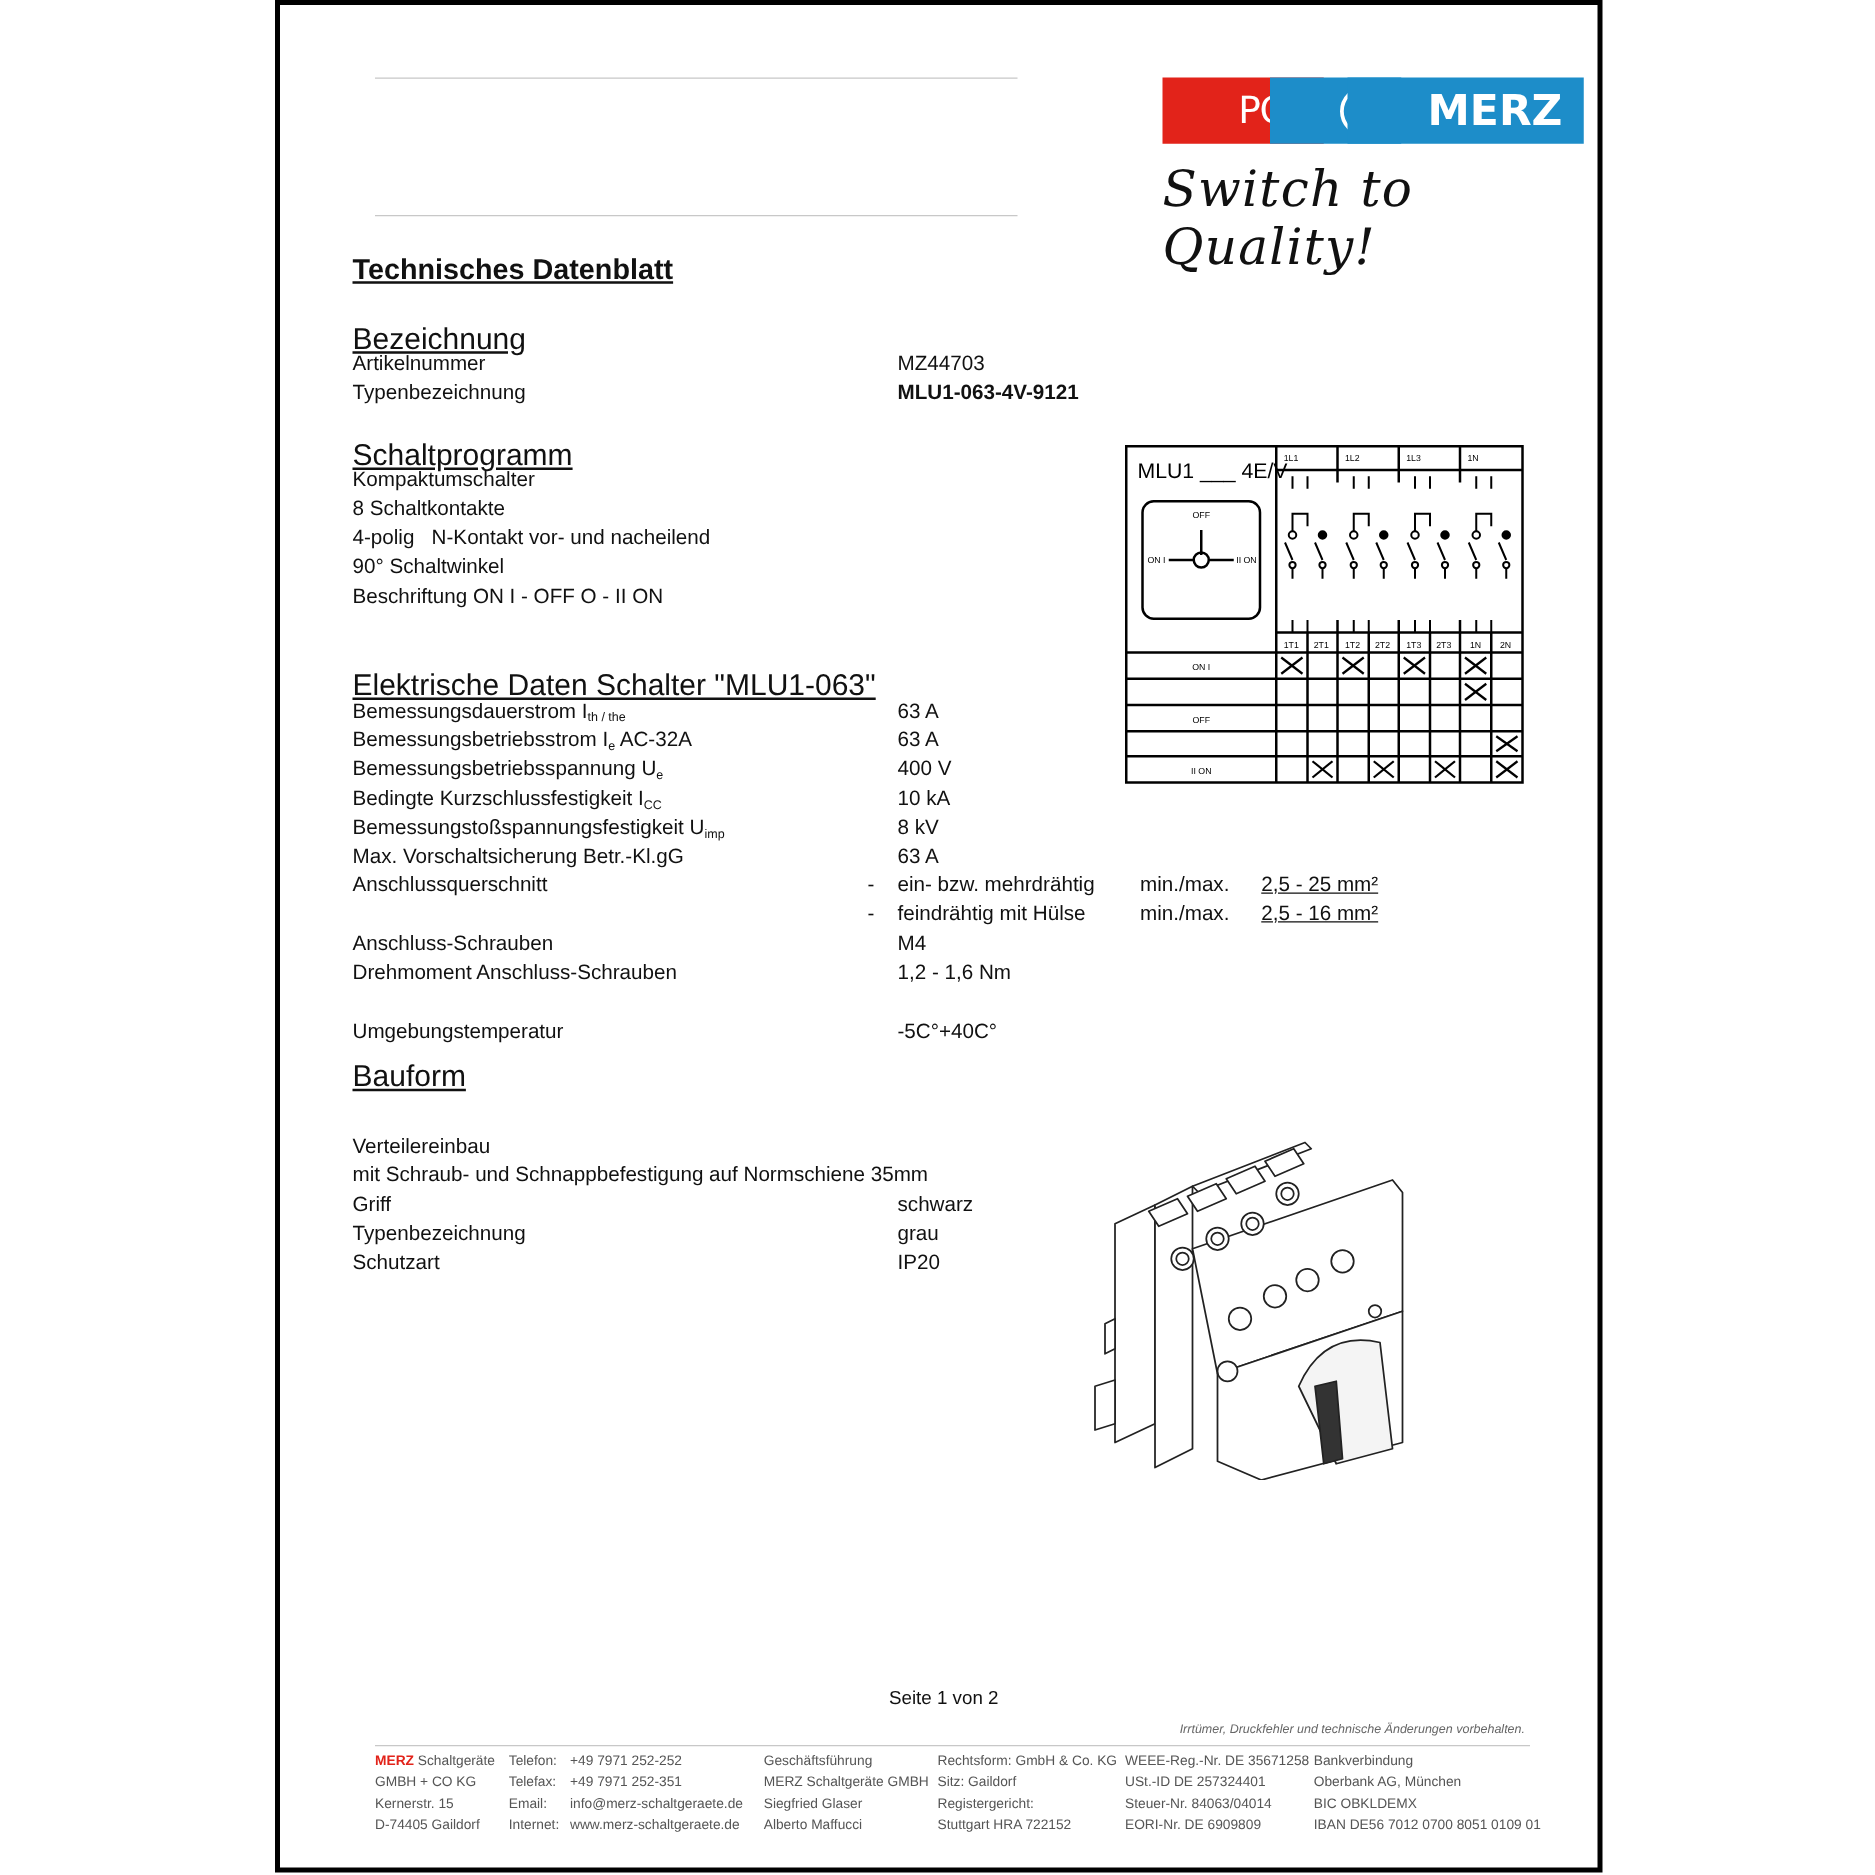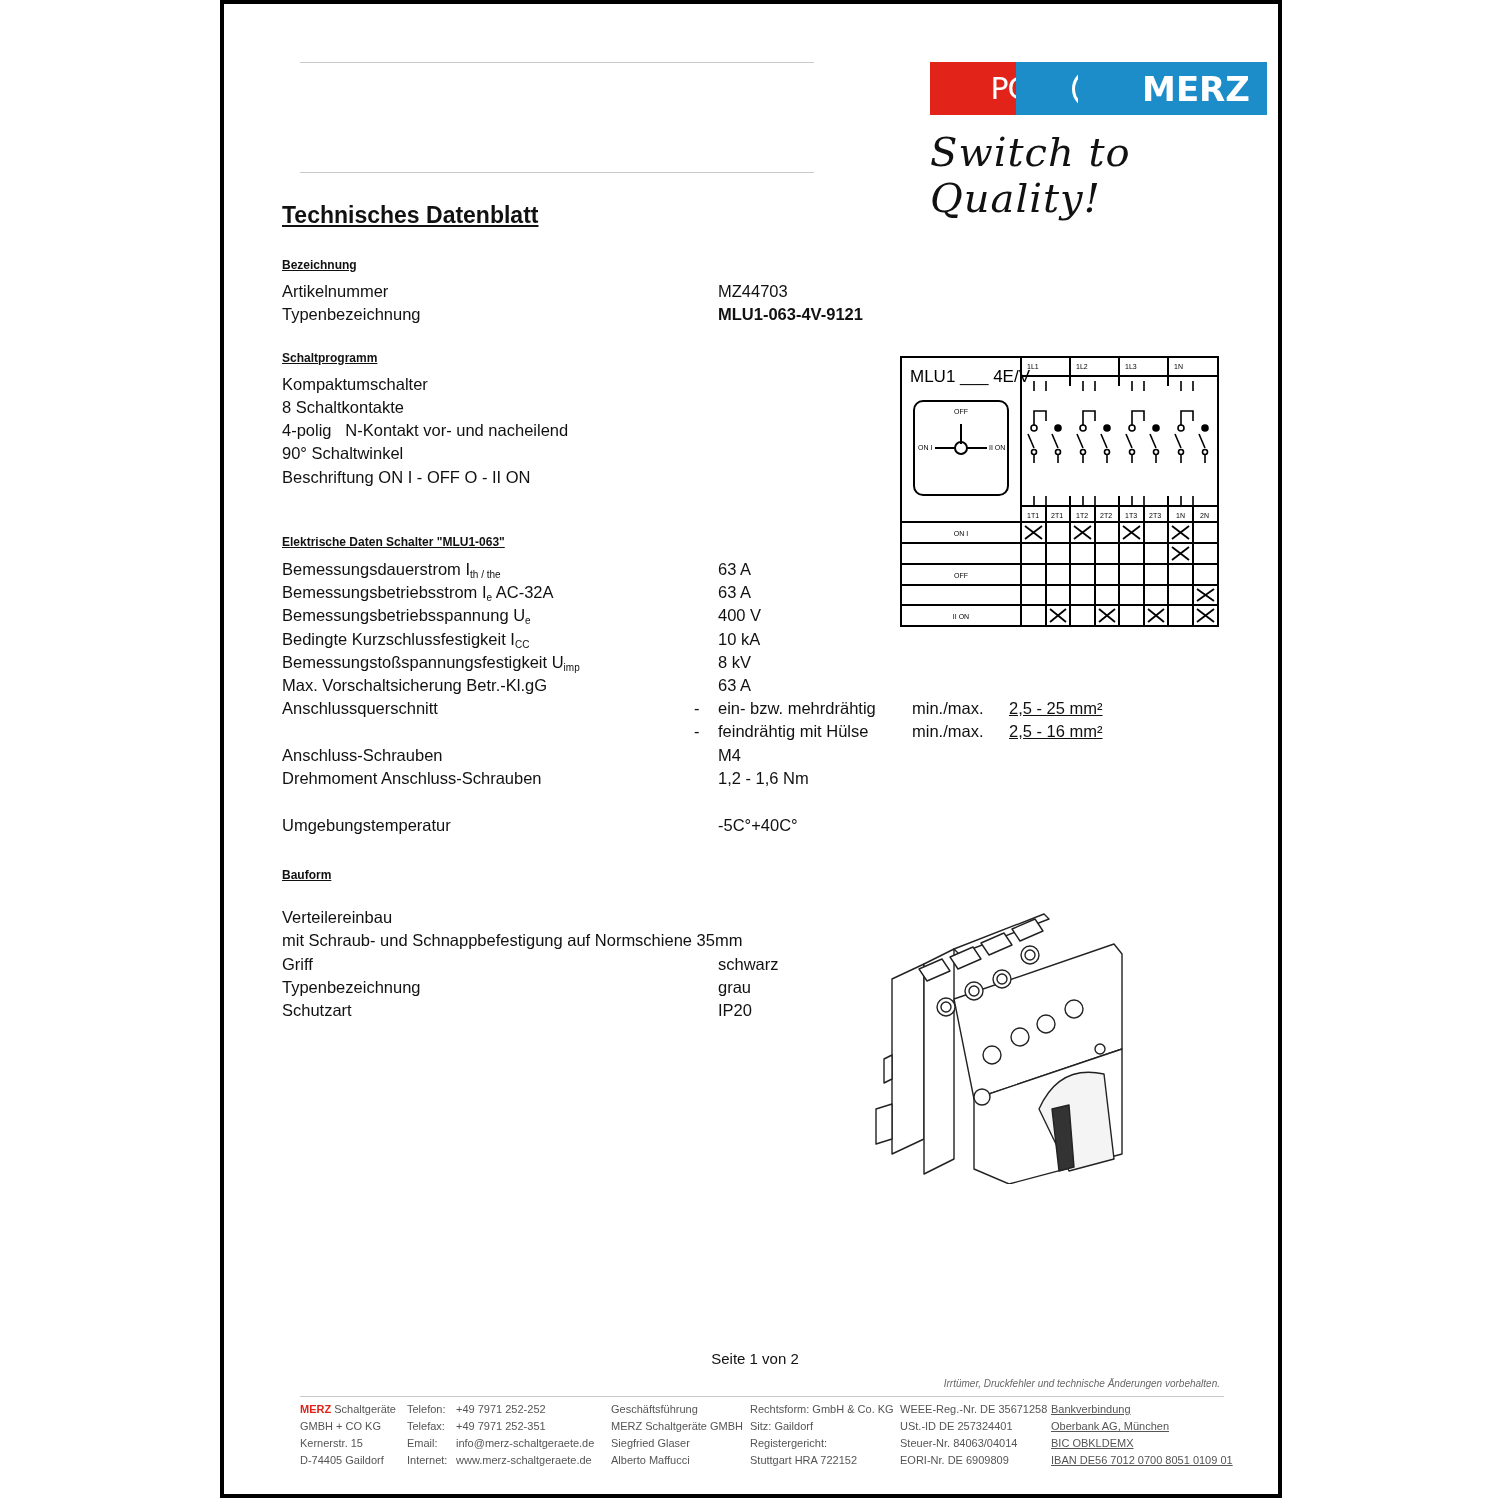--- a/index.html
+++ b/index.html
@@ -7,21 +7,21 @@
   .page { position: absolute; left: 220px; top: 0; width: 1062px; height: 1498px; box-sizing: border-box; border: 4px solid #000; background: #fff; }
   .rule { position: absolute; height: 1px; background: #c8c8c8; }
   .data-word { position: absolute; left: 76px; top: 52px; font-size: 118px; color: #e2231a; font-family: "DejaVu Sans", sans-serif; letter-spacing: -2px; line-height: 1; }
   .logo-box { position: absolute; top: 58px; height: 53px; display: flex; align-items: center; justify-content: center; color: #fff; font-weight: bold; font-family: "DejaVu Sans", sans-serif; padding-left: 47px; }
   .logo-pce { left: 706px; width: 82px; background: #e2231a; font-size: 30px; letter-spacing: -1px; font-weight: normal; }
   .logo-m { left: 792px; width: 58px; background: #1d8dc9; }
   .logo-m .ring { width: 40px; height: 40px; border: 3px solid #fff; border-radius: 50%; box-sizing: border-box; display: flex; align-items: center; justify-content: center; font-size: 24px; }
   .logo-merz { left: 854px; width: 142px; background: #1d8dc9; font-size: 34px; }
   .slogan { position: absolute; left: 706px; top: 125px; font-family: "DejaVu Serif", serif; font-style: italic; font-size: 40px; color: #111; letter-spacing: 1px; }
   .title { position: absolute; left: 58px; top: 198px; font-size: 23px; font-weight: bold; text-decoration: underline; }
-  .h { position: absolute; left: 58px; font-size: 12px; font-weight: bold; text-decoration: underline; }
+  .h { position: absolute; left: 58px; font-size: 24px; font-weight: normal; text-decoration: underline; }
   .row { position: absolute; left: 58px; font-size: 16.5px; white-space: nowrap; line-height: 23px; }
   .val { position: absolute; left: 494px; font-size: 16.5px; white-space: nowrap; line-height: 23px; }
   .b { font-weight: bold; }
   sub { font-size: 10px; vertical-align: -3px; }
   .dash { position: absolute; left: 470px; font-size: 16.5px; line-height: 23px; }
   .mm { position: absolute; left: 688px; font-size: 16.5px; line-height: 23px; }
   .range { position: absolute; left: 785px; font-size: 16.5px; line-height: 23px; text-decoration: underline; }
   .diagram { position: absolute; left: 676px; top: 352px; width: 320px; height: 272px; }
   .photo { position: absolute; left: 640px; top: 905px; width: 260px; height: 275px; }
   .pageno { position: absolute; left: 0; width: 1062px; top: 1346px; text-align: center; font-size: 15px; }
@@ -162,21 +162,21 @@
   <div class="range" style="top:716px;">2,5 - 16 mm²</div>
 
   <div class="row" style="top:740px;">Anschluss-Schrauben</div>
   <div class="val" style="top:740px;">M4</div>
   <div class="row" style="top:763px;">Drehmoment Anschluss-Schrauben</div>
   <div class="val" style="top:763px;">1,2 - 1,6 Nm</div>
 
   <div class="row" style="top:810px;">Umgebungstemperatur</div>
   <div class="val" style="top:810px;">-5C°+40C°</div>
 
-  <div class="h" style="top:864px;">Bauform</div>
+  <div class="h" style="top:844px;">Bauform</div>
   <div class="row" style="top:902px;">Verteilereinbau</div>
   <div class="row" style="top:925px;">mit Schraub- und Schnappbefestigung auf Normschiene 35mm</div>
   <div class="row" style="top:949px;">Griff</div>
   <div class="val" style="top:949px;">schwarz</div>
   <div class="row" style="top:972px;">Typenbezeichnung</div>
   <div class="val" style="top:972px;">grau</div>
   <div class="row" style="top:995px;">Schutzart</div>
   <div class="val" style="top:995px;">IP20</div>
 
   <svg class="photo" viewBox="0 0 260 275">
@@ -247,21 +247,21 @@
       <div>Sitz: Gaildorf</div>
       <div>Registergericht:</div>
       <div>Stuttgart HRA 722152</div>
     </div>
     <div class="fcol" style="left:600px;">
       <div>WEEE-Reg.-Nr. DE 35671258</div>
       <div>USt.-ID DE 257324401</div>
       <div>Steuer-Nr. 84063/04014</div>
       <div>EORI-Nr. DE 6909809</div>
     </div>
-    <div class="fcol" style="left:751px;text-decoration:underline;">
+    <div class="fcol" style="left:751px;">
       <div>Bankverbindung</div>
       <div>Oberbank AG, München</div>
       <div>BIC OBKLDEMX</div>
       <div>IBAN DE56 7012 0700 8051 0109 01</div>
     </div>
   </div>
 <div class="row" style="top: 554px;">Bemessungsdauerstrom I<sub>th / the</sub></div>
     <div class="val" style="top: 554px;">63 A</div>
     <div class="row" style="top: 577.2px;">Bemessungsbetriebsstrom I<sub>e</sub> AC-32A</div>
     <div class="val" style="top: 577.2px;">63 A</div>

